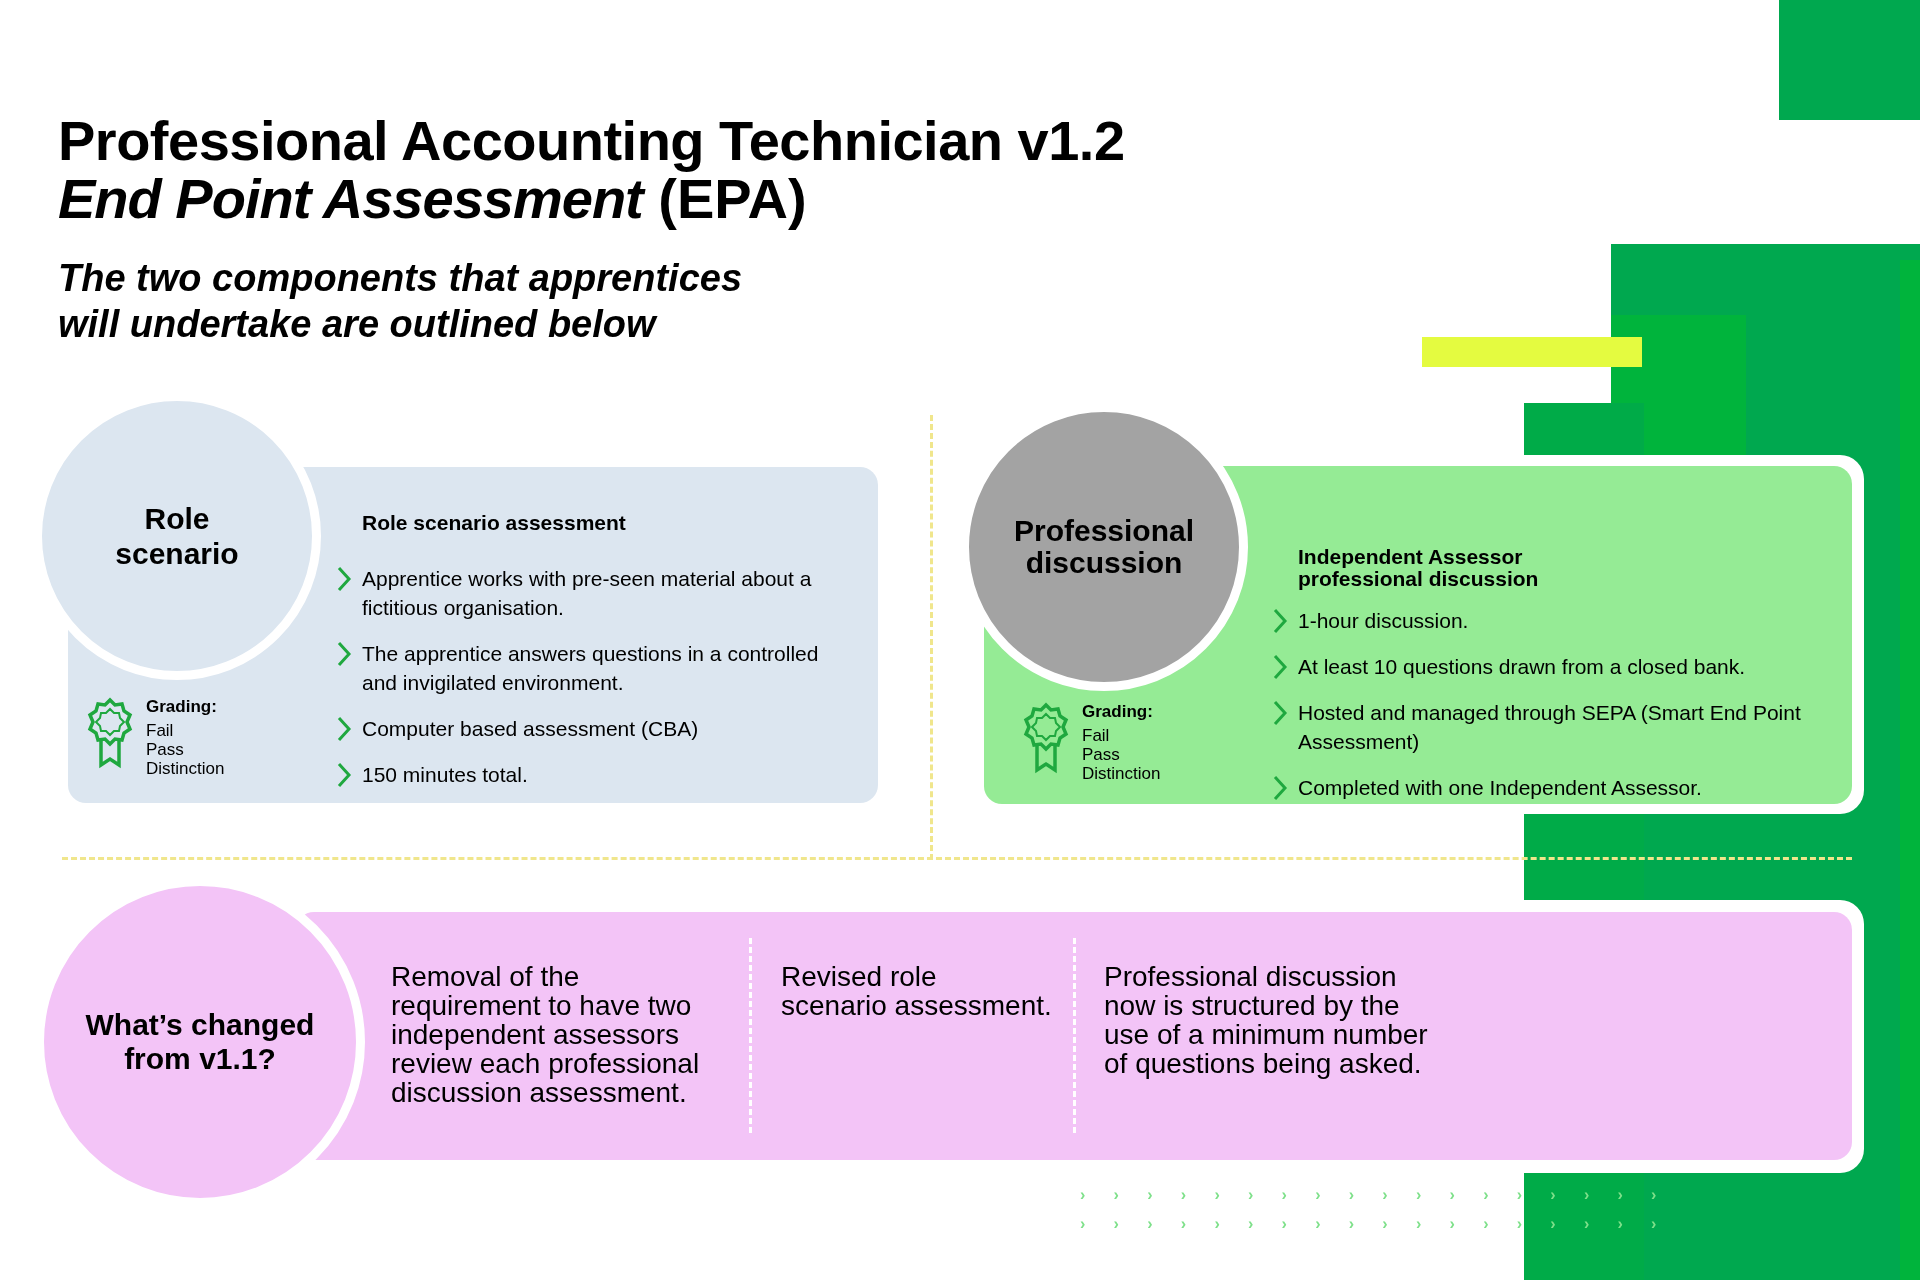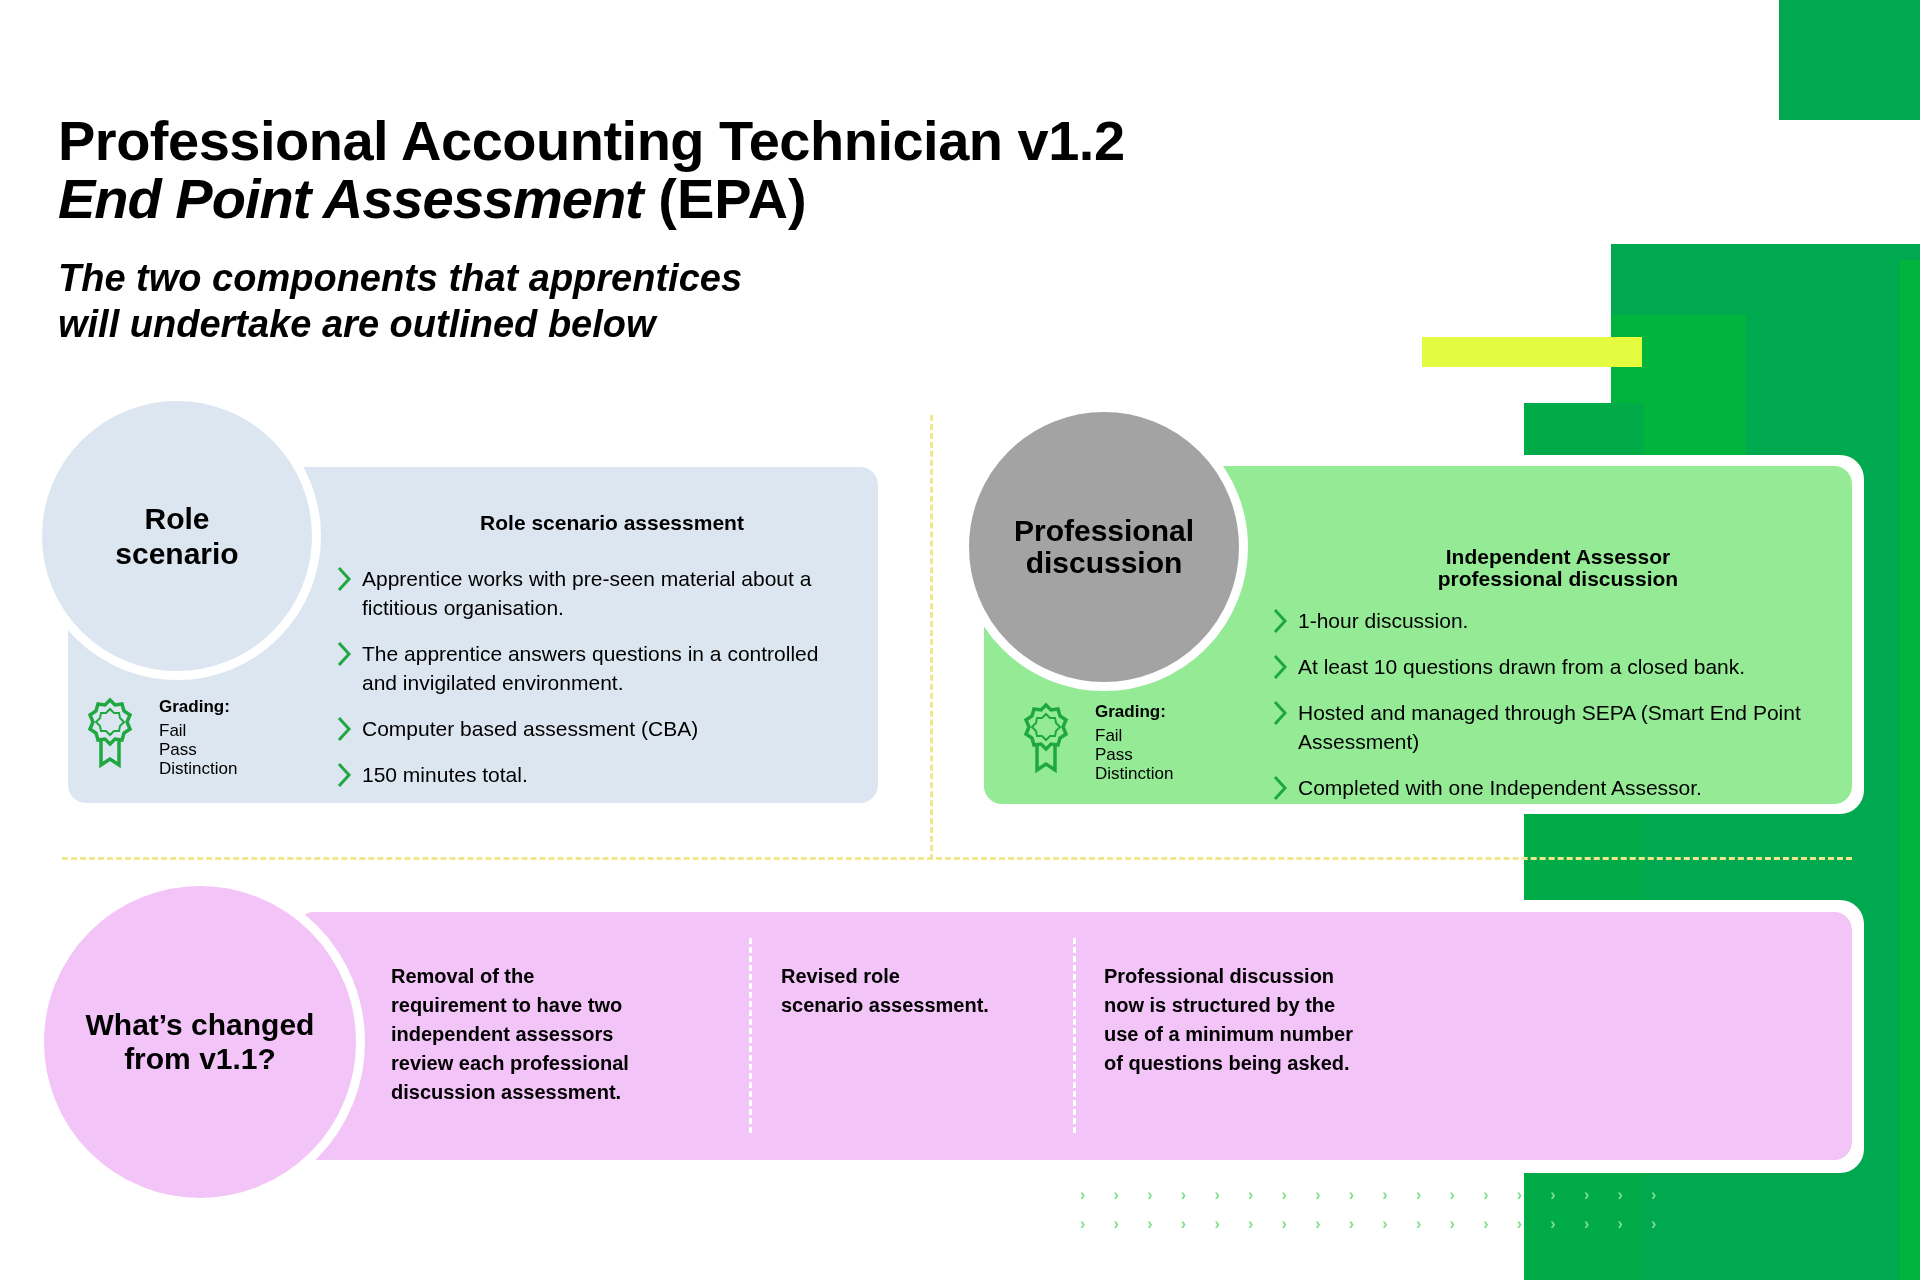--- a/index.html
+++ b/index.html
@@ -26,28 +26,28 @@
   .p2wrap { left:978px; top:455px; width:886px; height:359px; background:#fff; border-radius:24px; }
   .p2 { left:984px; top:466px; width:868px; height:338px; background:#95eb95; }
   .p3wrap { left:296px; top:900px; width:1568px; height:273px; background:#fff; border-radius:24px; }
   .p3 { left:296px; top:912px; width:1556px; height:248px; background:#f3c4f7; }
 
   .circle { border-radius:50%; border:9px solid #fff; display:flex; align-items:center; justify-content:center; text-align:center; font-weight:700; box-sizing:border-box; }
   .c1 { left:33px; top:392px; width:288px; height:288px; background:#dce6f0; font-size:30px; line-height:35px; }
   .c2 { left:960px; top:403px; width:288px; height:288px; background:#a3a3a3; font-size:30px; line-height:32px; }
   .c3 { left:35px; top:877px; width:330px; height:330px; background:#f3c4f7; font-size:30px; line-height:34px; }
 
-  .phead { font-size:21px; font-weight:700; line-height:22px;text-align:center; }
+  .phead { font-size:21px; font-weight:700; line-height:22px; }
   .bullets { list-style:none; margin:16px; padding:0; }
   .bullets li { position:relative; padding-left:26px; font-size:21px; line-height:29px; margin-bottom:17px; }
   .bullets li .chev { position:absolute; left:0; top:2px; width:16px; height:26px; }
-  .grading { display:flex; align-items:flex-start; gap:23px; }
+  .grading { display:flex; align-items:flex-start; gap:10px; }
   .grading .lbl { font-size:17px; font-weight:700; line-height:20px; margin-bottom:4px; }
   .grading .val { font-size:17px; line-height:19px; }
-  .change { font-size:20px; font-weight:700; line-height:29px; white-space:pre-line; }
+  .change { font-size:28px; font-weight:400; line-height:29px; white-space:pre-line; }
   .cdash { border-left:3px dashed #ffffff; height:195px; }
 
   .chevrow { left:1080px; display:flex; gap:0; }
   .chevrow span { width:33.6px; color:#7ee08a; font-size:16px; font-weight:700; text-align:left; }
 </style>
 </head>
 <body>
 
 <div class="abs g2"></div>
 <div class="abs g4"></div>

